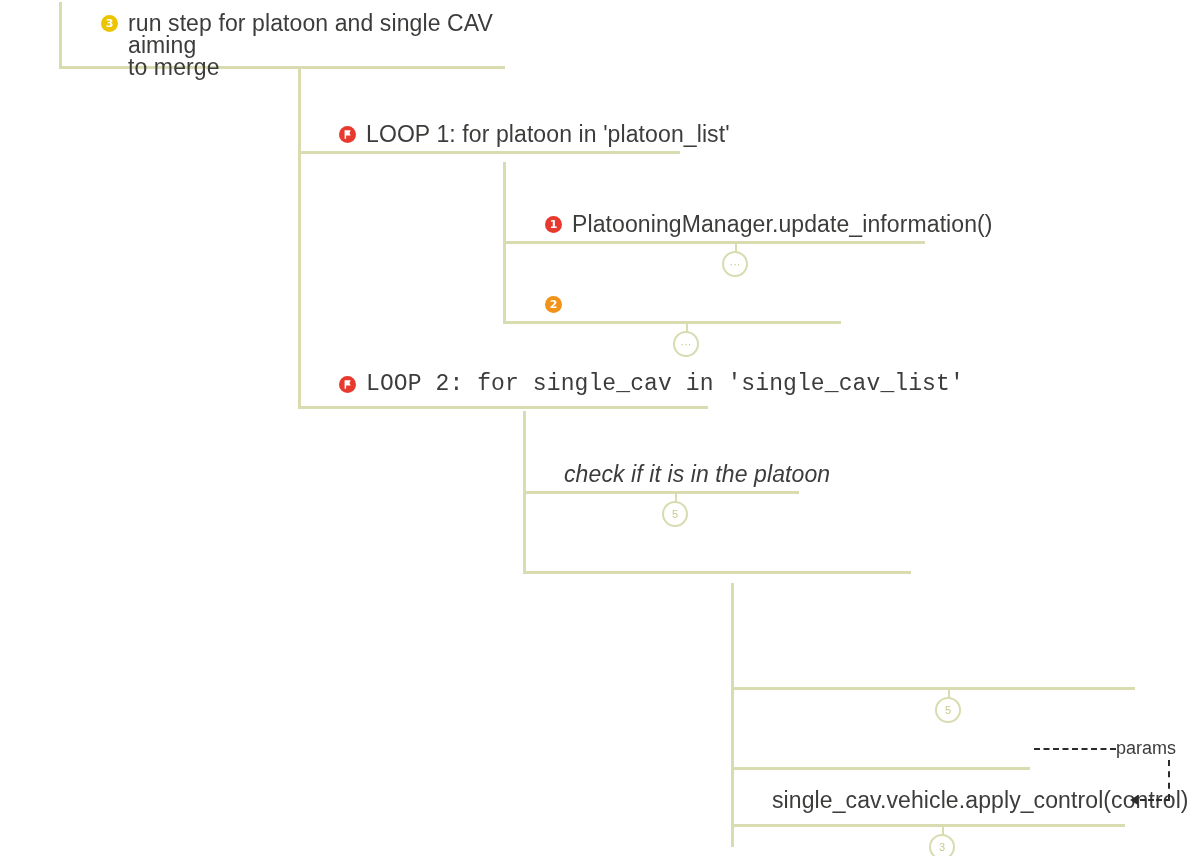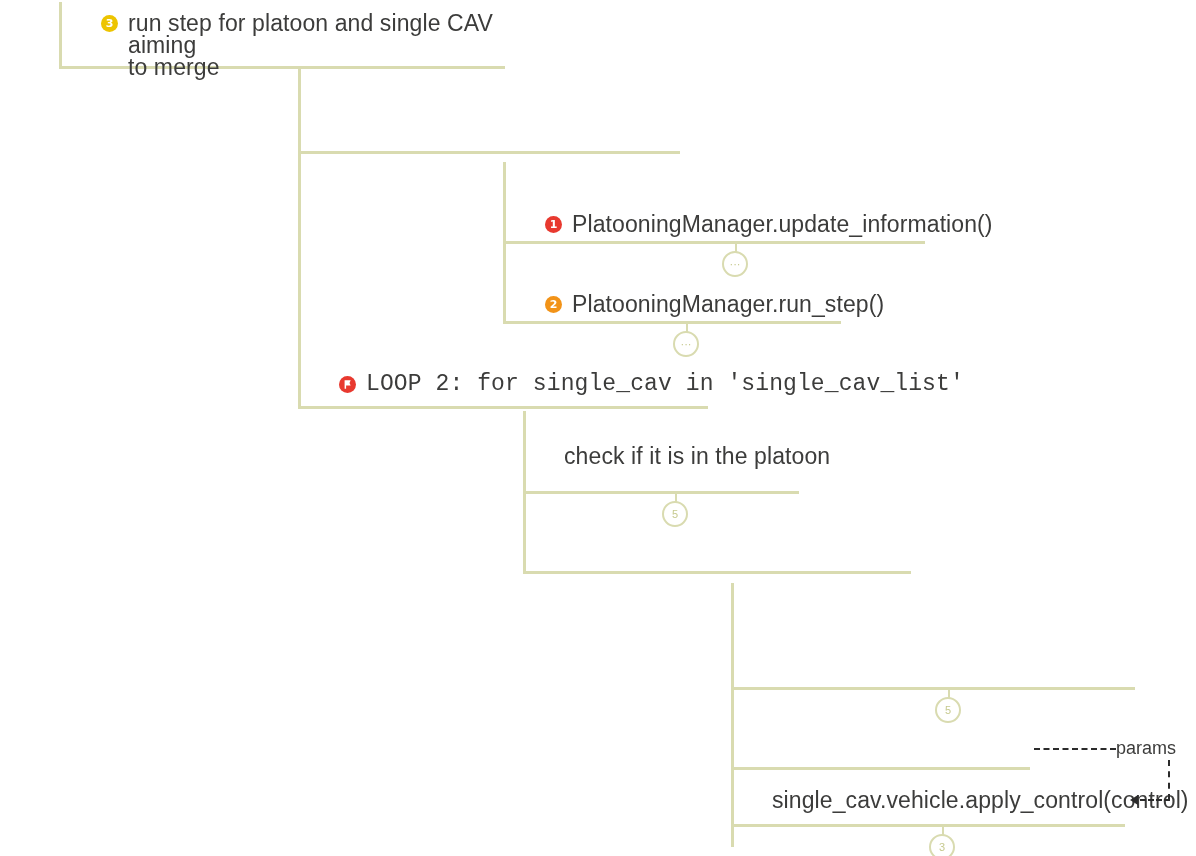--- a/index.html
+++ b/index.html
@@ -140,20 +140,29 @@
 
   <div class="row" style="left:101px; top:12px;">
     <span class="badge yellow">3</span>
     <span class="row-label wide">run step for platoon and single CAV aiming
 to merge</span>
   </div>
 
   <div class="rail vrail" style="left:298px; top:66px; height:85px;"></div>
   <div class="rail hrail" style="left:298px; top:151px; width:382px;"></div>
 
+  <div class="row" style="left:339px; top:123px;">
+    <span class="flag-icon">
+      <svg viewBox="0 0 17 17" width="17" height="17" aria-hidden="true">
+        <circle cx="8.5" cy="8.5" r="8.5" fill="#e8392f"></circle>
+        <path d="M5.6 4.2 v8.6 h1.5 v-3.3 h4.6 l-1.2 -2.6 1.2 -2.7 z" fill="#ffffff"></path>
+      </svg>
+    </span>
+    <span class="row-label">LOOP 1: for platoon in 'platoon_list'</span>
+  </div>
 
   <div class="rail vrail" style="left:298px; top:151px; height:255px;"></div>
   <div class="rail hrail" style="left:298px; top:406px; width:410px;"></div>
 
   <div class="rail vrail" style="left:503px; top:162px; height:79px;"></div>
   <div class="rail hrail" style="left:503px; top:241px; width:422px;"></div>
 
   <div class="row" style="left:545px; top:213px;">
     <span class="badge red">1</span>
     <span class="row-label">PlatooningManager.update_information()</span>
@@ -162,42 +171,41 @@
   <div class="connector" style="left:718px; top:241px;">
     <span class="stem"></span>
     <span class="bubble">···</span>
   </div>
 
   <div class="rail vrail" style="left:503px; top:241px; height:80px;"></div>
   <div class="rail hrail" style="left:503px; top:321px; width:338px;"></div>
 
   <div class="row" style="left:545px; top:293px;">
     <span class="badge orange">2</span>
-    <span class="row-label">PlatooningManager.run_step()</span>
   </div>
 
   <div class="connector" style="left:669px; top:321px;">
     <span class="stem"></span>
     <span class="bubble">···</span>
   </div>
 
   <div class="row" style="left:339px; top:373px;font-family:Liberation Mono, monospace;">
     <span class="flag-icon">
       <svg viewBox="0 0 17 17" width="17" height="17" aria-hidden="true">
         <circle cx="8.5" cy="8.5" r="8.5" fill="#e8392f"></circle>
         <path d="M5.6 4.2 v8.6 h1.5 v-3.3 h4.6 l-1.2 -2.6 1.2 -2.7 z" fill="#ffffff"></path>
       </svg>
     </span>
     <span class="row-label">LOOP 2: for single_cav in 'single_cav_list'</span>
   </div>
 
   <div class="rail vrail" style="left:523px; top:411px; height:80px;"></div>
   <div class="rail hrail" style="left:523px; top:491px; width:276px;"></div>
 
-  <div class="row" style="left:564px; top:445px;">
+  <div class="row" style="left:564px; top:463px;font-style:italic;">
     <span class="row-label">check if it is in the platoon</span>
   </div>
 
   <div class="connector" style="left:658px; top:491px;">
     <span class="stem"></span>
     <span class="bubble">5</span>
   </div>
 
   <div class="rail vrail" style="left:523px; top:491px; height:80px;"></div>
   <div class="rail hrail" style="left:523px; top:571px; width:388px;"></div>

